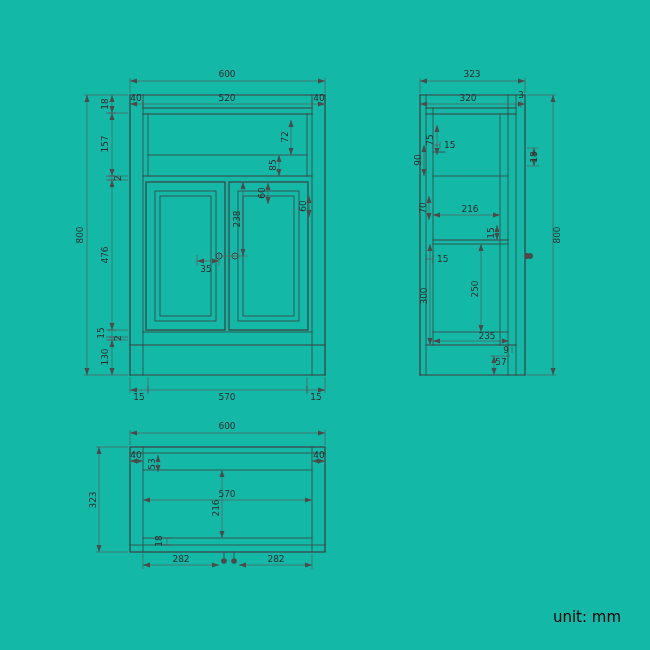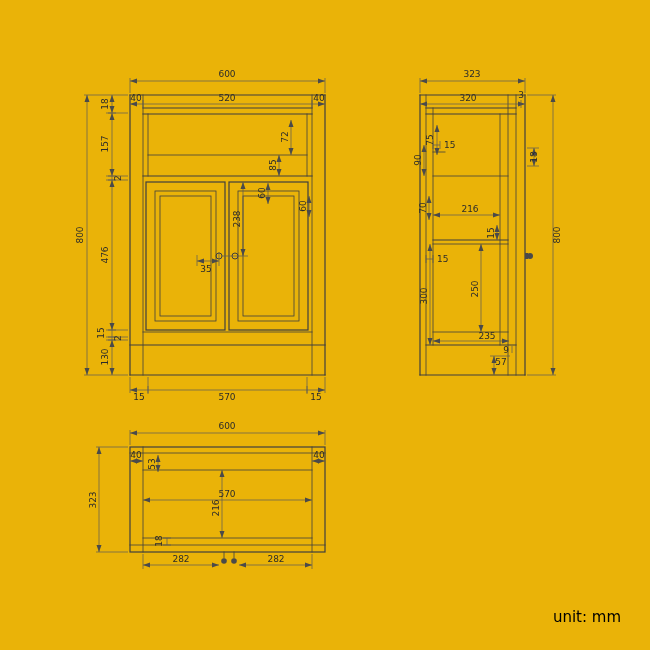--- a/index.html
+++ b/index.html
@@ -1,17 +1,17 @@
 <!DOCTYPE html>
 <html><head>
 <meta charset="utf-8">
 <style>
   html,body{margin:0;padding:0;background:#ffffff;}
   .page{
-    width:650px;height:650px;background:#eab308;position:relative;
+    width:650px;height:650px;background:#14b8a6;position:relative;
     font-family:"DejaVu Sans", sans-serif;overflow:hidden;
   }
   svg{display:block;}
   .outline line,.outline rect,.outline path{stroke:#3f3f3f;stroke-width:1.2;fill:none;stroke-linecap:square;}
   .outline .thin{stroke-width:0.8;}
   .outline .fillpart{fill:#4a4a4a;stroke:none;}
   .dim line{stroke:#5a5a5a;stroke-width:0.7;fill:none;}
   text.lbl{font-size:9px;fill:#2b2b2b;font-family:"DejaVu Sans",sans-serif;}
   text.unit{font-size:15px;fill:#000;font-family:"DejaVu Sans",sans-serif;}
 </style>

